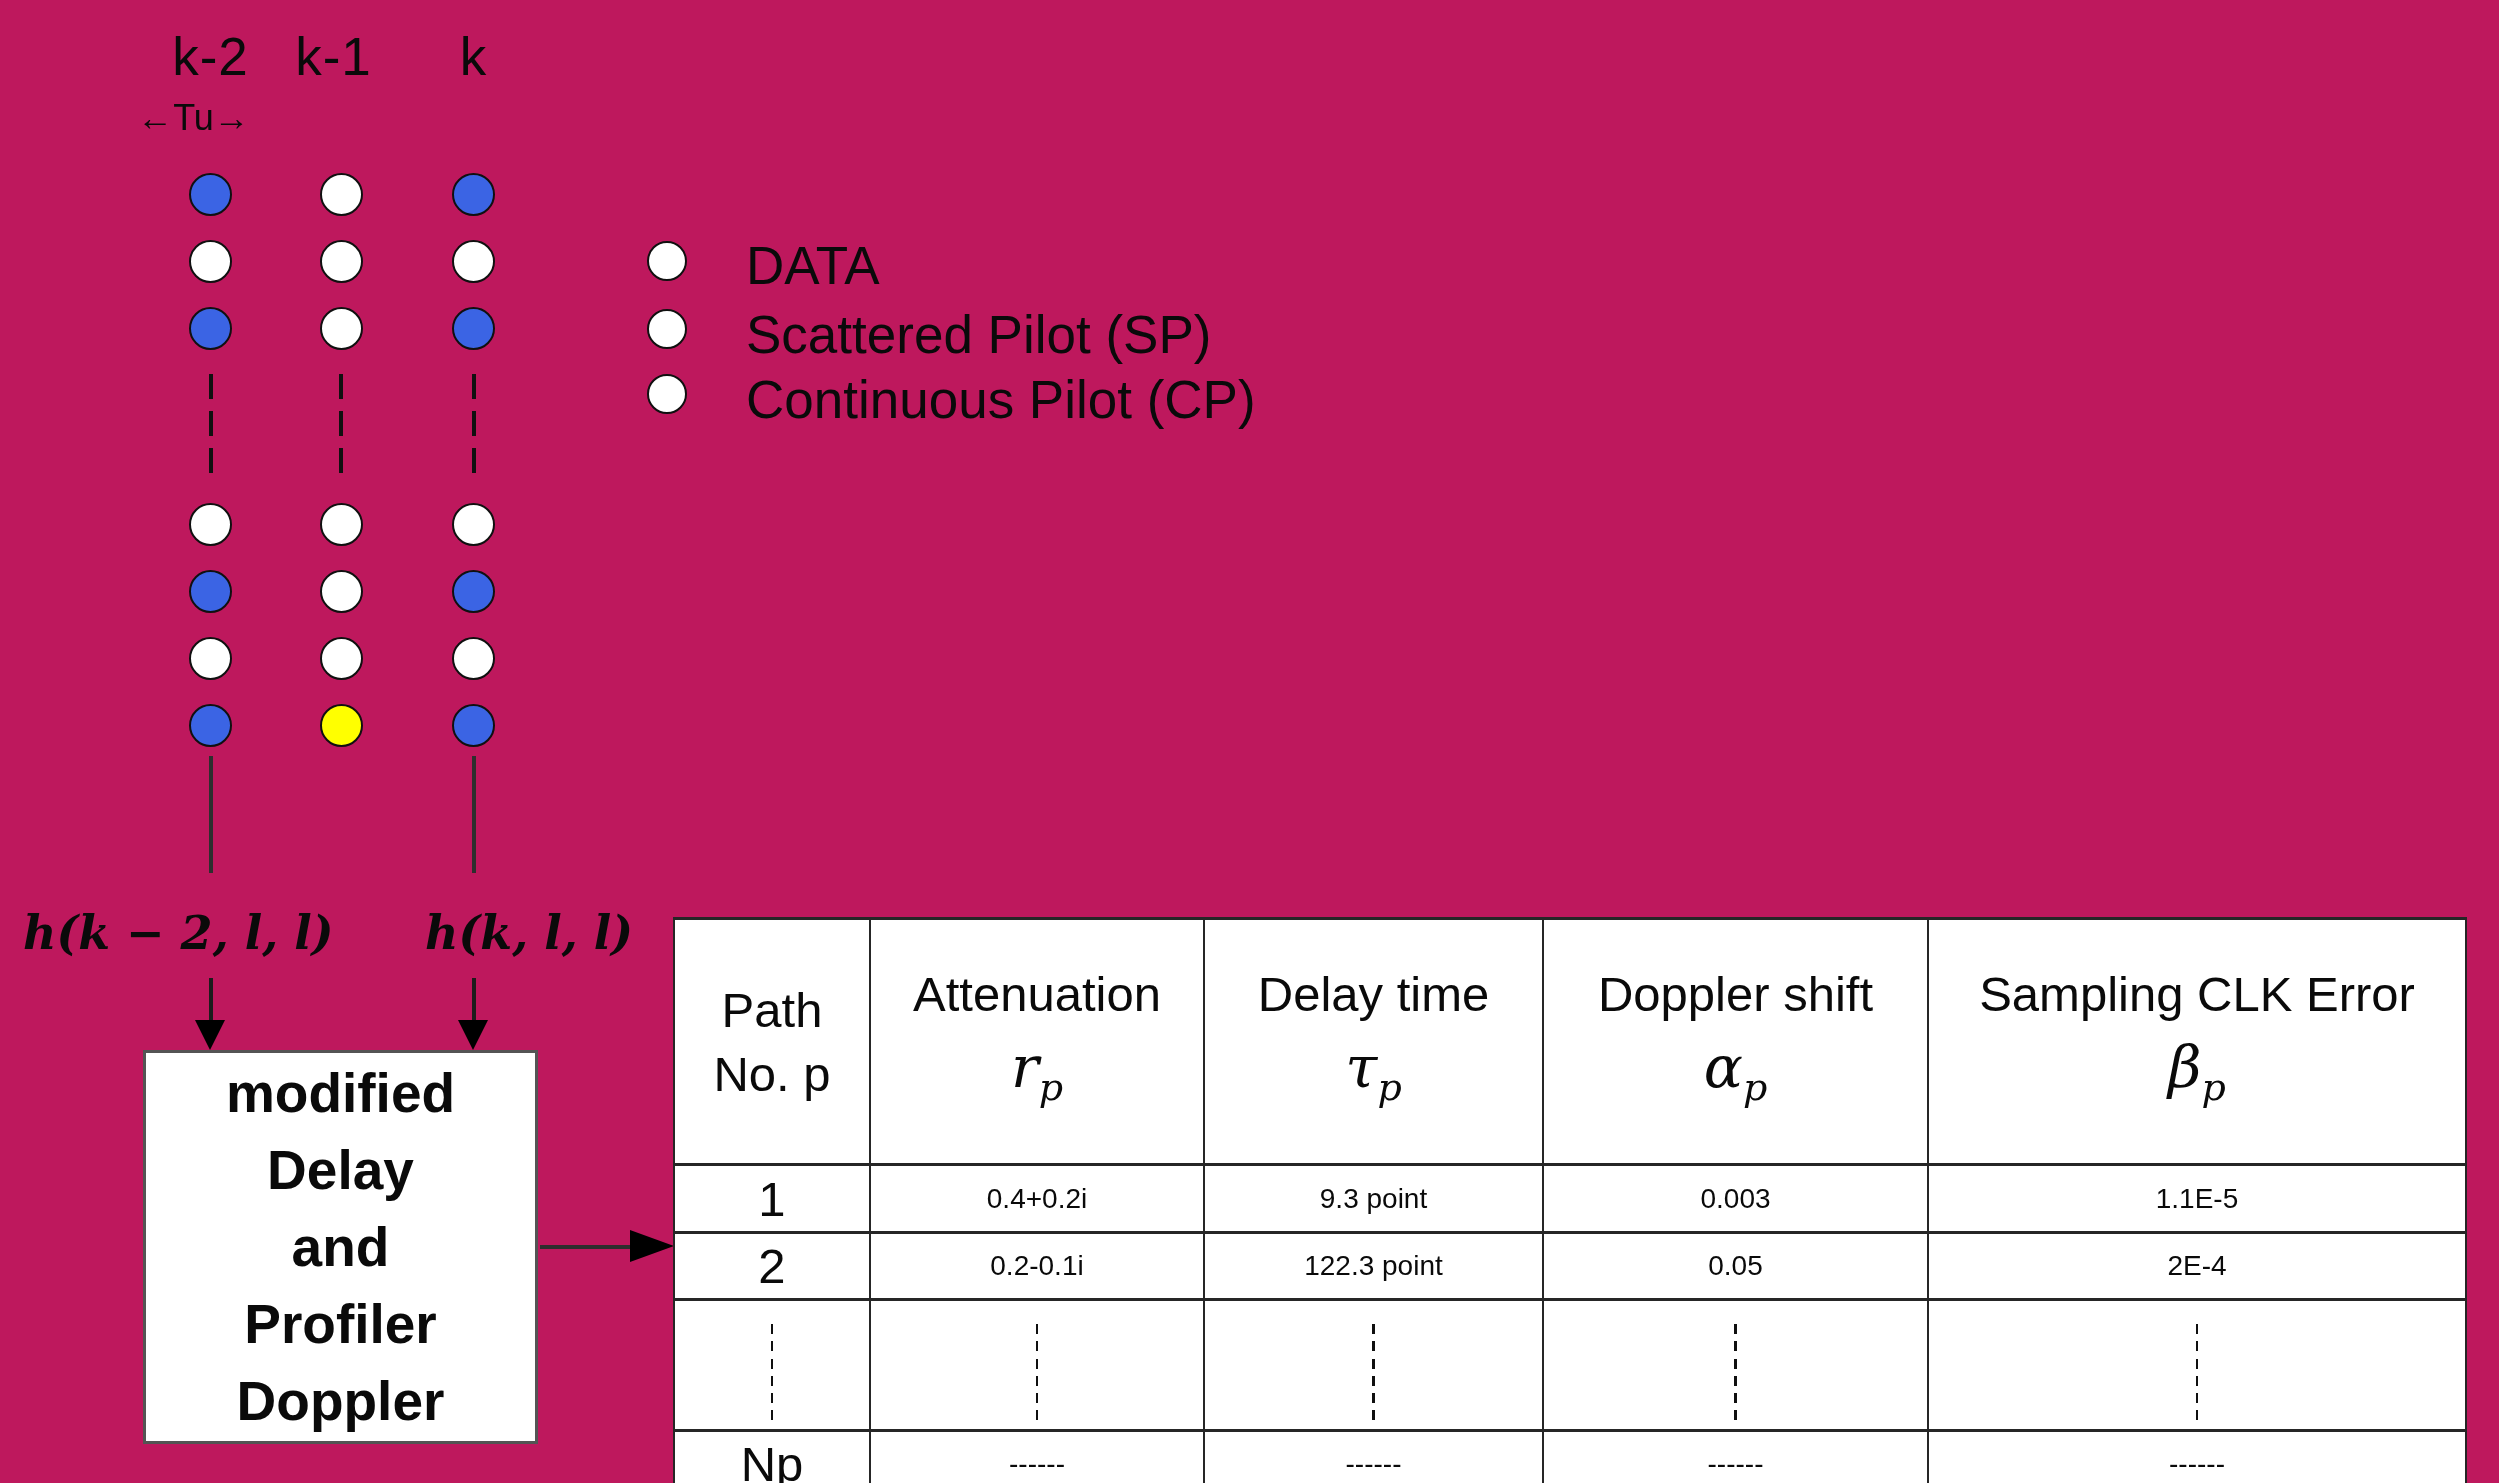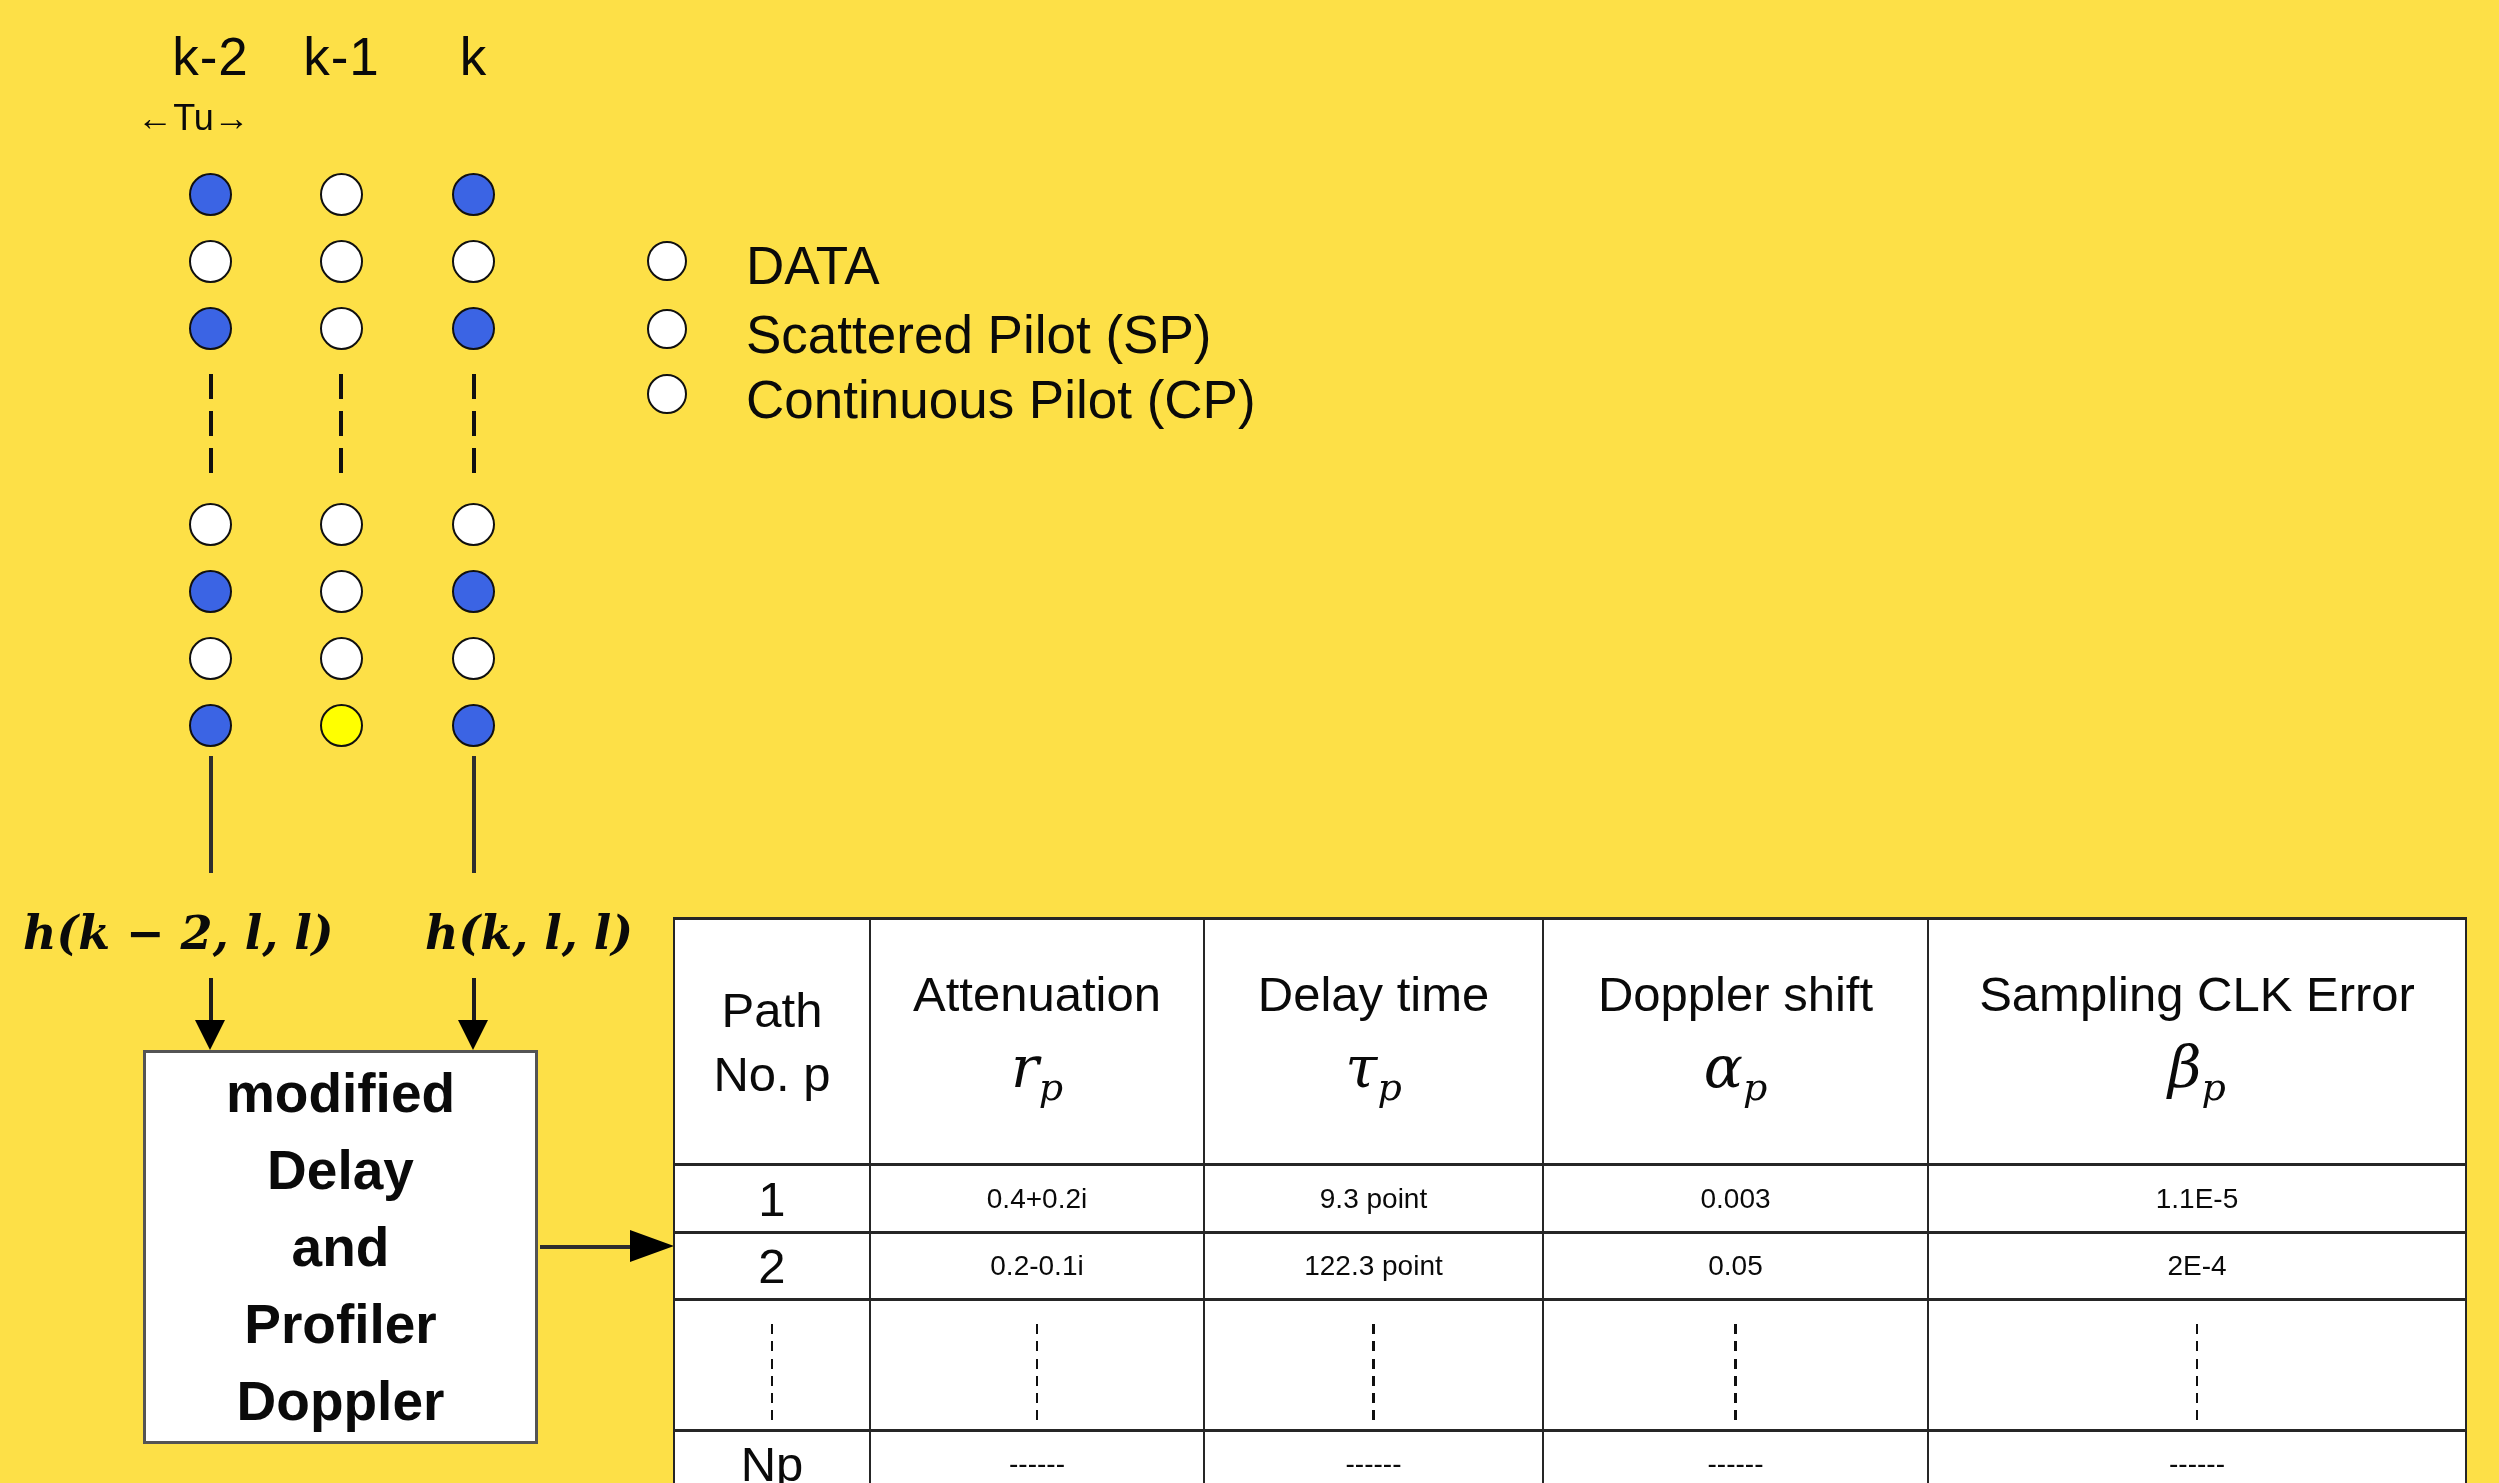--- a/index.html
+++ b/index.html
@@ -1,19 +1,19 @@
 <!DOCTYPE html>
 <html style="--sp-color: #3b64e4; --cp-color: #ffff00;font-size:14.6px"><head>
 <meta charset="utf-8">
 <style>
   html,body{margin:0;padding:0;background:#ffffff;}
   #page{
     position:relative;
     width:2500px;height:1484px;
-    background:#fde047;
+    background:#be185d;
     font-family:"Liberation Sans", sans-serif;
     color:#111;
     overflow:hidden;
   }
   
   .col-label{
     position:absolute;top:25.6px;width:155px;text-align:center;
     font-size:53px;font-weight:500;color:#0a0a0a;letter-spacing:0.9px;
   }
   .tu-label{
@@ -80,21 +80,21 @@
     width:2.7px;height:97px;margin:14.6px auto 0 auto;
     background:repeating-linear-gradient(to bottom,#101010 0 10px,transparent 10px 17.3px);
   }
 </style>
 </head>
 <body>
 
 <div id="page">
 
   <div class="col-label" style="left:133px;">k-2</div>
-  <div class="col-label" style="left:264px;">k-1</div>
+  <div class="col-label" style="left:256px;">k-1</div>
   <div class="col-label" style="left:396px;">k</div>
   <div class="tu-label" style="left:107px;">←Tu→</div>
 
   <div id="dot-grid">
       <div class="dot dot-sp" style="left: 189px; top: 173px;"></div>
       <div class="dot" style="left: 320px; top: 173px;"></div>
       <div class="dot dot-sp" style="left: 452px; top: 173px;"></div>
       <div class="dot" style="left: 189px; top: 240px;"></div>
       <div class="dot" style="left: 320px; top: 240px;"></div>
       <div class="dot" style="left: 452px; top: 240px;"></div>

